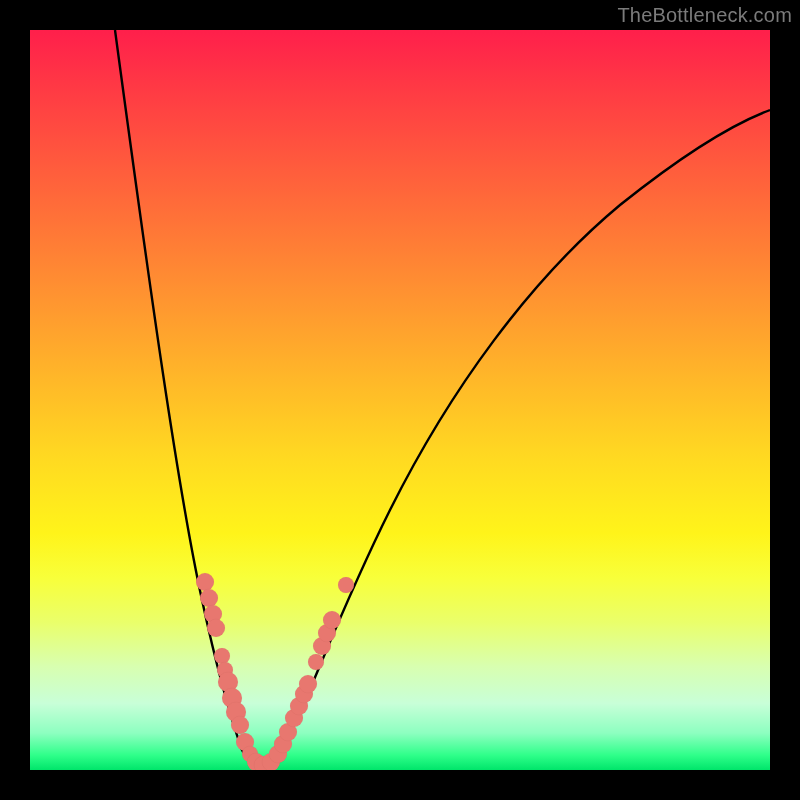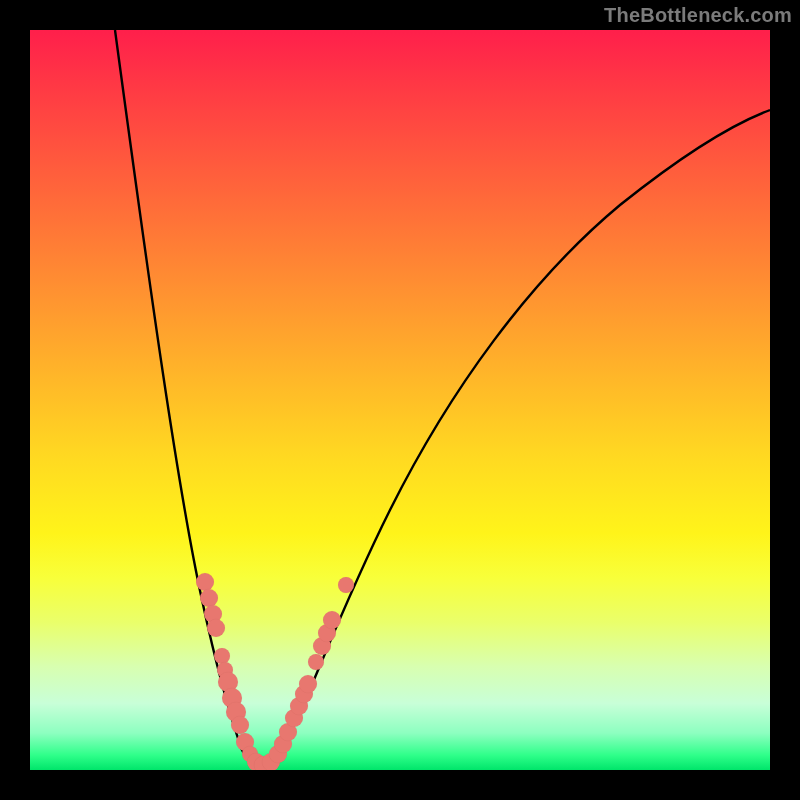--- a/index.html
+++ b/index.html
@@ -34,21 +34,21 @@
       #2fff8a 98%,
       #00e56a 100%
     );
   }
   .watermark {
     position: absolute;
     top: 4px;
     right: 8px;
     color: #7b7b7b;
     font-size: 20px;
-    font-weight: 700;
+    font-weight: 400;
     letter-spacing: 0.2px;
   }
   svg.curve {
     position: absolute;
     top: 0;
     left: 0;
     width: 740px;
     height: 740px;
   }
   .dot {

